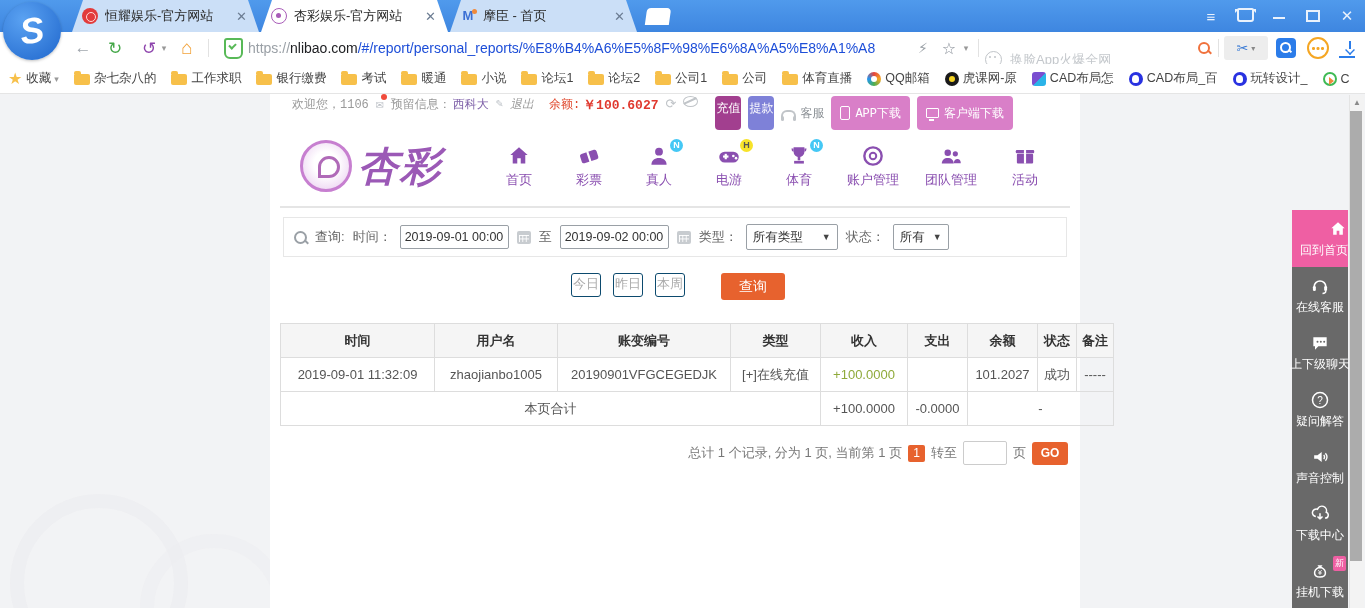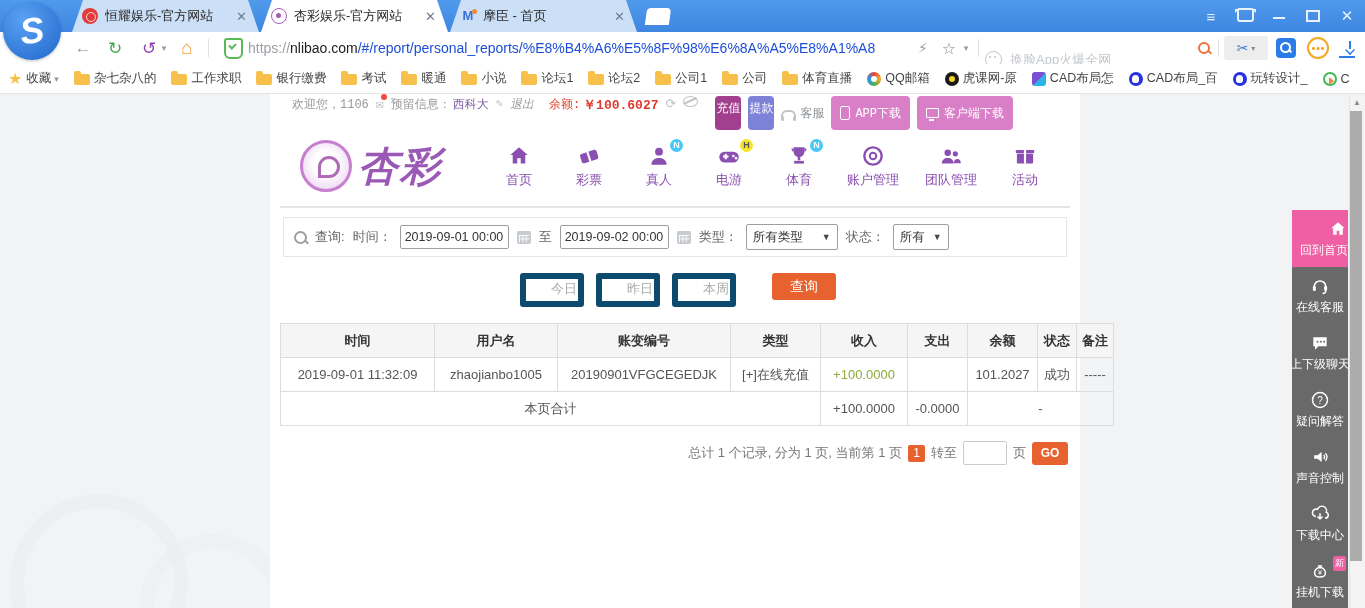--- a/index.html
+++ b/index.html
@@ -136,22 +136,22 @@
   .qinput{width:99px;height:22px;border:1px solid #9aa0a6;border-radius:2px;font-size:12.5px;color:#333;padding:0 4px;font-family:inherit;}
   .calico{display:inline-block;width:14px;height:13px;background:#c8ccd0;border-radius:2px;position:relative;}
   .calico::after{content:"";position:absolute;left:2px;top:4px;width:10px;height:7px;
                  background:linear-gradient(#fff 1px,transparent 1px),linear-gradient(90deg,#fff 1px,transparent 1px);
                  background-size:3.4px 3.5px;}
   .qselect{height:24px;border:1px solid #9aa0a6;border-radius:2px;display:flex;align-items:center;justify-content:space-between;
            padding:0 6px;color:#333;font-size:12.5px;background:#fff;cursor:pointer;gap:8px;}
   .qselect .car{font-size:9px;color:#444;}
   
   .quickrow{display:flex;justify-content:center;align-items:flex-start;margin-top:16px;height:34px;}
-  .qkbtn{width:28px;height:22px;border:6px solid #0c4a6e;border-radius:3px;color:#aaa;font-size:13px;line-height:19px;
-         text-align:center;margin:0 6px;overflow:visible;white-space:normal;word-break:break-all;cursor:pointer;background:#fff;padding-left:24px;}
+  .qkbtn{width:28px;height:22px;border:1px solid #0c4a6e;border-radius:3px;color:#aaa;font-size:13px;line-height:19px;
+         text-align:center;margin:0 6px;overflow:visible;white-space:normal;word-break:break-all;cursor:pointer;background:#fff;}
   .qsubmit{margin-left:30px;width:64px;height:27px;background:#e7622e;color:#fff;border:none;border-radius:3px;
            font-size:14px;cursor:pointer;font-family:inherit;}
   
   .tblwrap{margin:16px 10px 0 10px;}
   table{border-collapse:collapse;width:790px;font-size:13px;color:#555;table-layout:fixed;}
   th,td{border:1px solid #ddd;text-align:center;height:33px;padding:0 2px;overflow:hidden;white-space:nowrap;}
   th{background:#f5f5f5;color:#333;font-weight:bold;}
   td.income{color:#8faa3a;}
   .c0{width:149px;} .c1{width:118px;} .c2{width:168px;} .c3{width:85px;} .c4{width:82px;}
   .c5{width:55px;} .c6{width:65px;} .c7{width:34px;} .c8{width:32px;}

